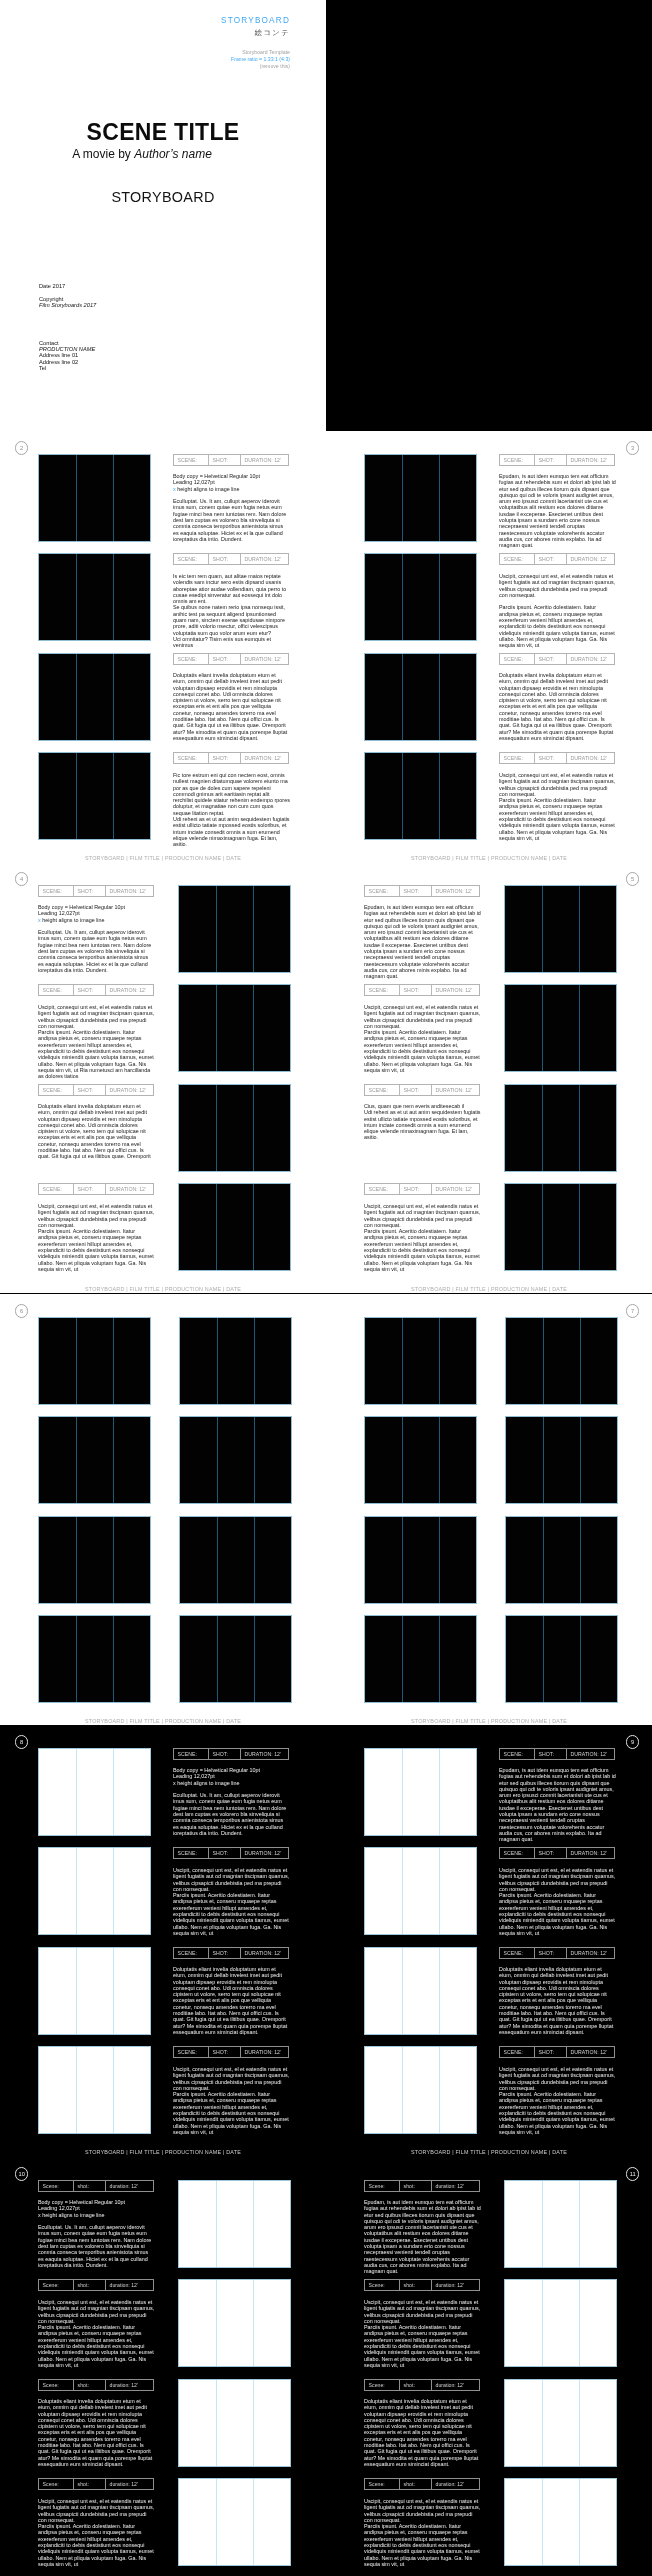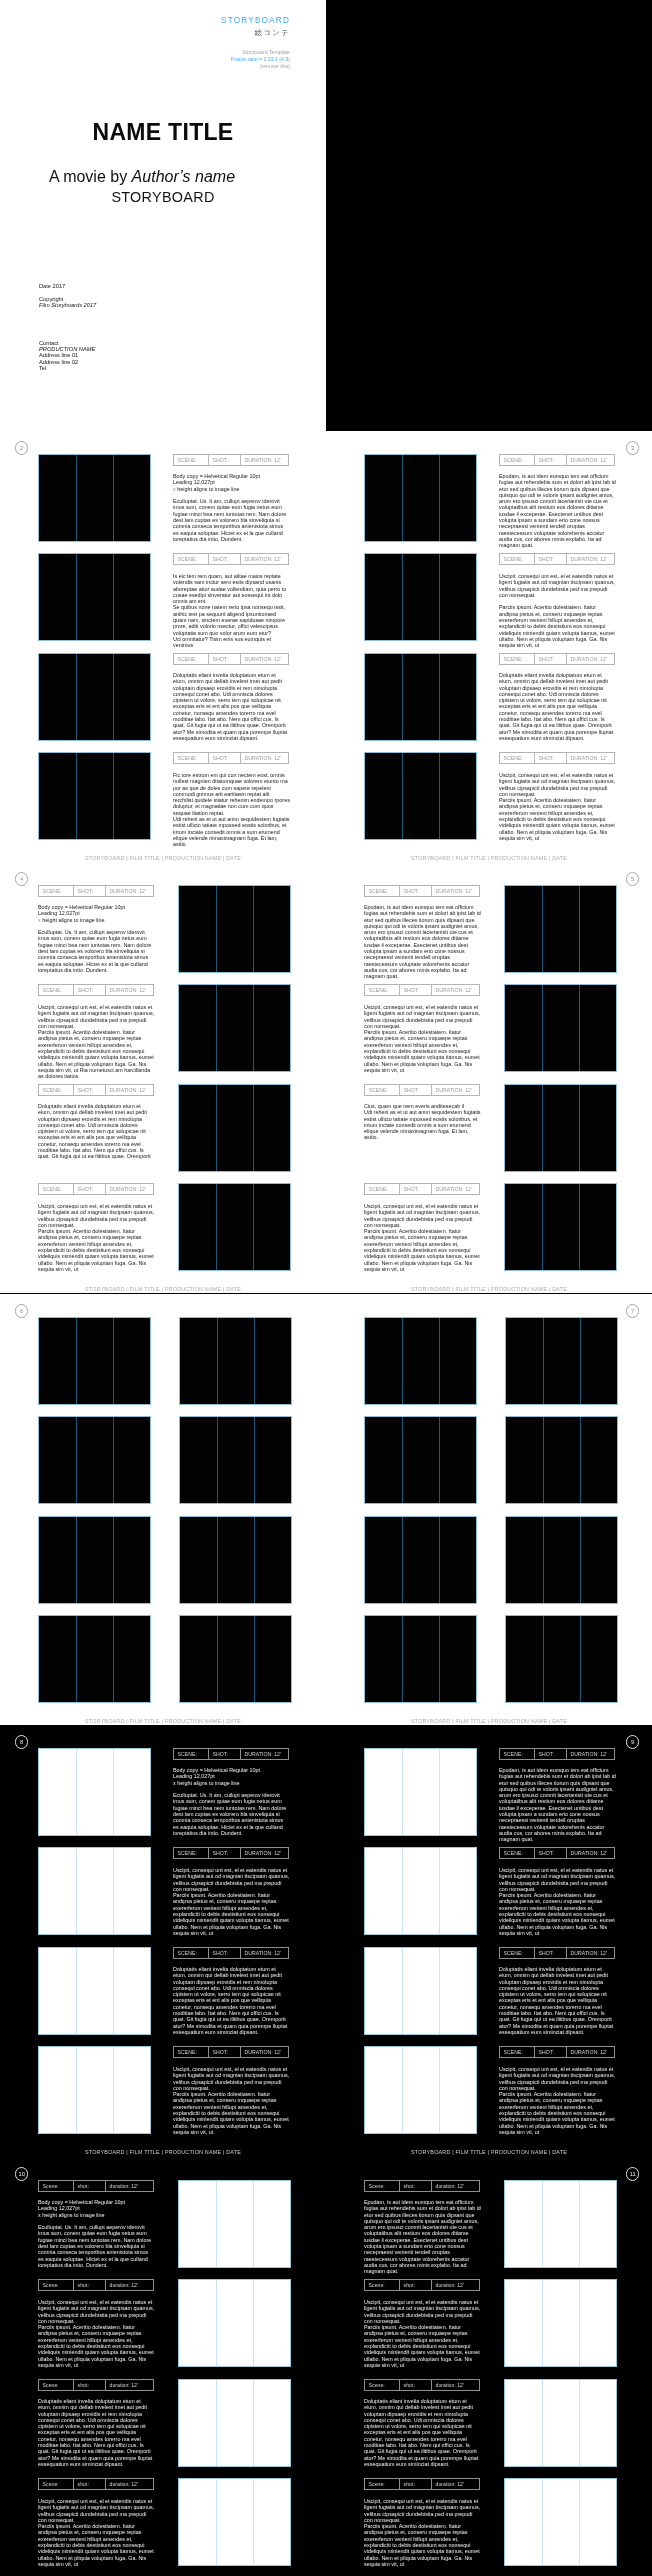--- a/index.html
+++ b/index.html
@@ -48,21 +48,21 @@
   .light .footer{color:#acacac;} .dark .footer{color:#cfcfcf;}
 
   
   .brand{position:absolute;top:16px;right:36px;text-align:right;}
   .brand-logo{font-size:8.2px;letter-spacing:1.2px;color:#3FA9F5;}
   .brand-jp{font-size:7.2px;letter-spacing:1.5px;color:#2e2e2e;margin-top:3.1px;}
   .brand-meta{margin-top:11.3px;font-size:5.2px;line-height:7px;color:#a3a3a3;}
   .brand-meta .ratio{color:#3FA9F5;}
   .movie-title{position:absolute;top:119px;left:0;width:326px;text-align:center;
                font-size:23px;font-weight:bold;letter-spacing:0.3px;color:#0c0c0c;}
-  .byline{position:absolute;top:168px;left:0;width:284px;text-align:center;font-size:16px;color:#111;}
+  .byline{position:absolute;top:147px;left:0;width:284px;text-align:center;font-size:12px;color:#111;}
   .byline .it{font-style:italic;}
   .sb-heading{position:absolute;top:189px;left:0;width:326px;text-align:center;font-size:14.4px;
               letter-spacing:0.3px;color:#141414;}
   .details{position:absolute;left:39px;top:283px;font-size:5.7px;line-height:6.3px;color:#141414;}
   .details .ln{min-height:6.3px;}
   .details .it{font-style:italic;}
 </style>
 </head>
 <body>
 
@@ -70,21 +70,21 @@
     <section class="page light title" style="left: 0px; top: 0px;">
   <div class="brand">
     <div class="brand-logo">STORYBOARD</div>
     <div class="brand-jp">絵コンテ</div>
     <div class="brand-meta">
       <div>Storyboard Template</div>
       <div class="ratio">Frame ratio = 1.33:1 (4:3)</div>
       <div>(remove this)</div>
     </div>
   </div>
-  <div class="movie-title">NAME TITLE</div>
+  <div class="movie-title">SCENE TITLE</div>
   <div class="byline"><span>A movie by </span><span class="it">Author’s name</span></div>
   <div class="sb-heading">STORYBOARD</div>
   <div class="details">
         <div class="ln">Date 2017</div>
         <div class="ln"></div>
         <div class="ln">Copyright</div>
         <div class="ln it">Film Storyboards 2017</div>
         <div class="ln"></div>
         <div class="ln"></div>
         <div class="ln"></div>

